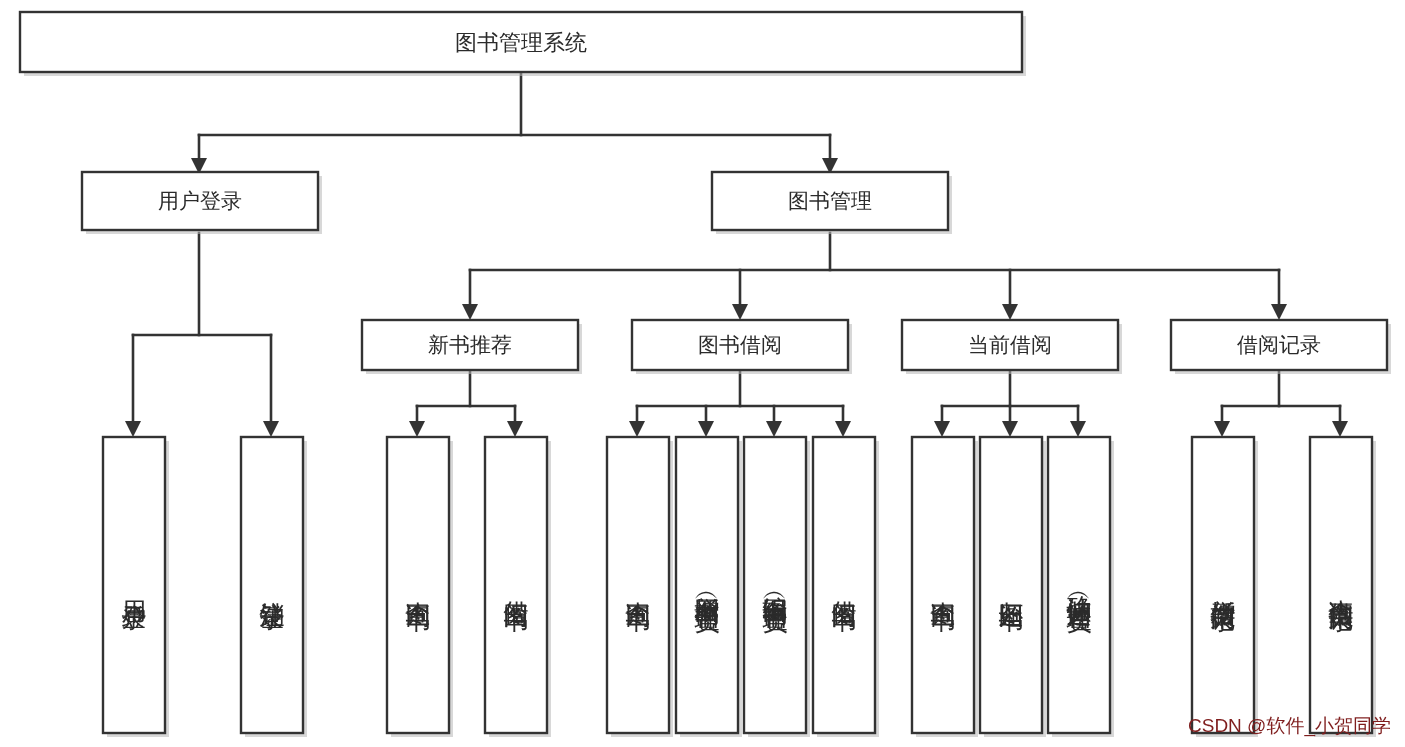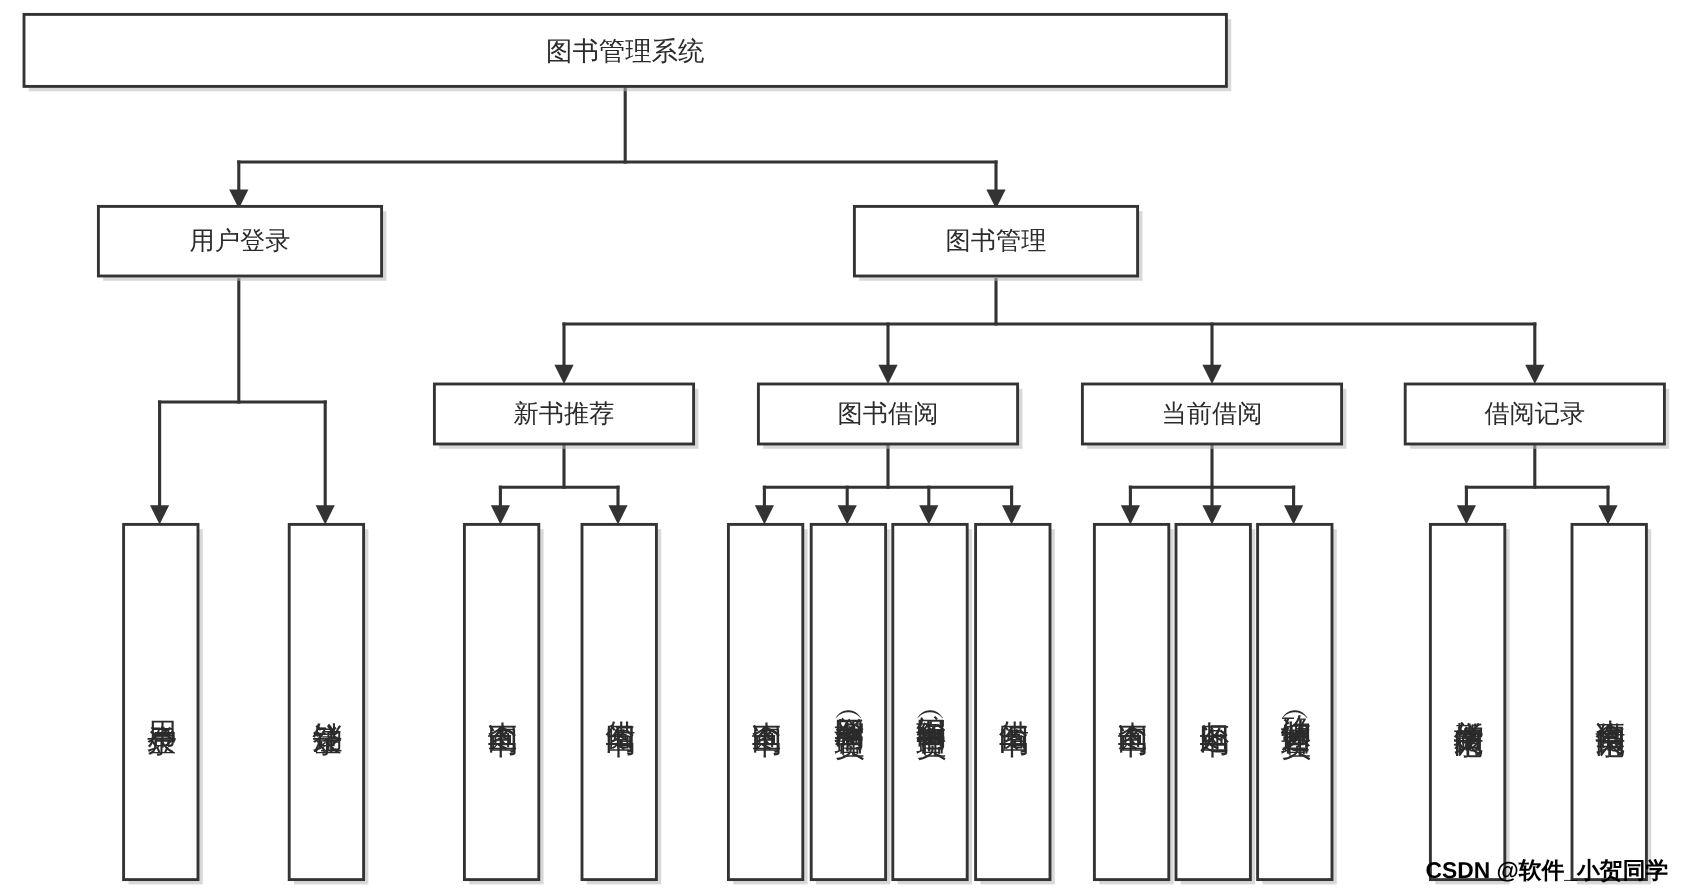--- a/index.html
+++ b/index.html
@@ -66,25 +66,24 @@
     color: #2b2b2b;
     letter-spacing: 2px;
     white-space: nowrap;
     text-align: center;
     pointer-events: none;
   }
   .watermark {
     position: absolute;
     font-family: "Liberation Sans", "DejaVu Sans", sans-serif;
     font-size: 19px;
-    color: #000000;
+    color: #7f1d1d;
     white-space: nowrap;
     left: 1188px;
     top: 713px;
-    font-weight: bold;
   }
 </style>
 </head>
 <body>
 
 <div id="diagram-root">
 
   <svg class="diagram-canvas" viewBox="0 0 1405 747">
 
     <g>

